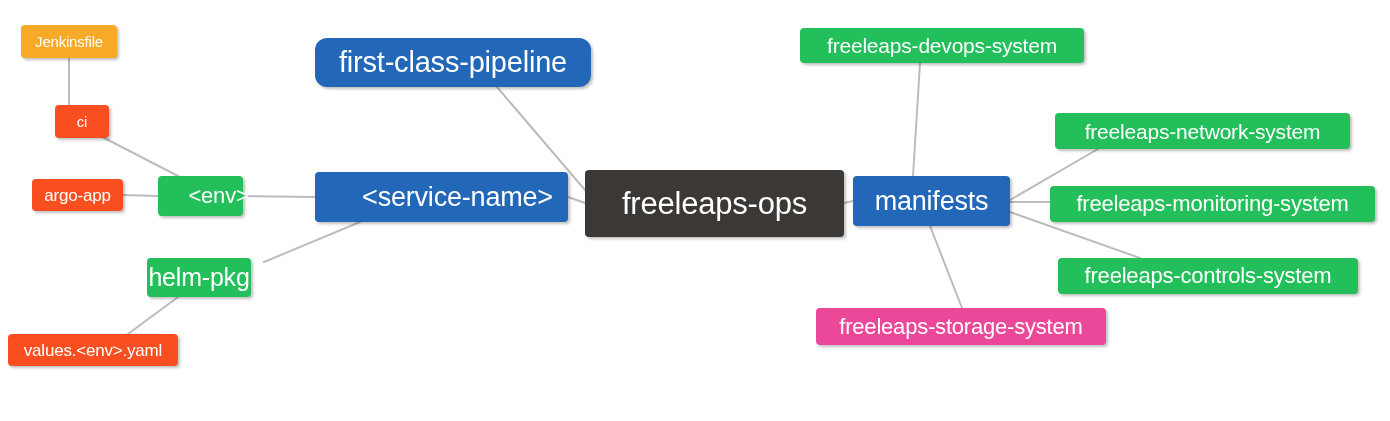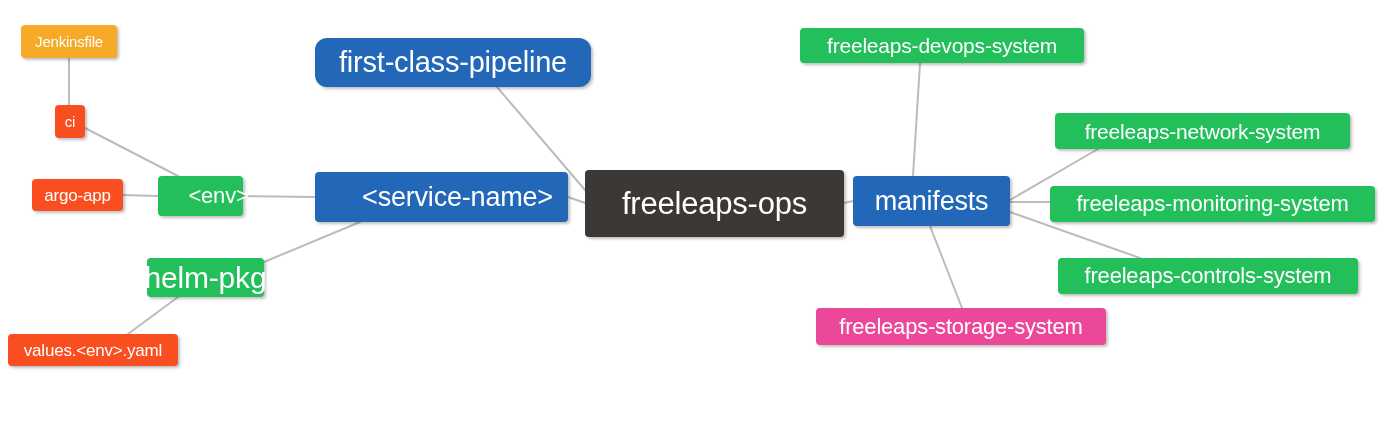--- a/index.html
+++ b/index.html
@@ -57,22 +57,22 @@
       <line x1="1010" y1="202" x2="1050" y2="202" stroke="#bcbcbc" stroke-width="2" stroke-linecap="round"></line>
       <line x1="1010" y1="212" x2="1140" y2="258" stroke="#bcbcbc" stroke-width="2" stroke-linecap="round"></line>
       <line x1="930" y1="226" x2="962" y2="308" stroke="#bcbcbc" stroke-width="2" stroke-linecap="round"></line>
     </svg>
   <div id="node-layer">
       <div class="node" style="left: 585px; top: 170px; width: 259px; height: 67px; background: rgb(60, 56, 53); font-size: 31px;">freeleaps-ops</div>
       <div class="node" style="left: 315px; top: 172px; width: 253px; height: 50px; background: rgb(34, 103, 184); font-size: 27px; padding-left: 32px;">&lt;service-name&gt;</div>
       <div class="node" style="left: 315px; top: 38px; width: 276px; height: 49px; background: rgb(34, 103, 184); font-size: 29px; border-radius: 12px;">first-class-pipeline</div>
       <div class="node" style="left: 853px; top: 176px; width: 157px; height: 50px; background: rgb(34, 103, 184); font-size: 27px;">manifests</div>
       <div class="node" style="left: 158px; top: 176px; width: 85px; height: 40px; background: rgb(34, 191, 91); font-size: 22px; padding-left: 36px;">&lt;env&gt;</div>
-      <div class="node" style="left: 147px; top: 258px; width: 117px; height: 39px; background: rgb(34, 191, 91); font-size: 30px;">helm-pkg</div>
-      <div class="node" style="left: 55px; top: 105px; width: 30px; height: 33px; background: rgb(249, 78, 32); font-size: 15px;">ci</div>
+      <div class="node" style="left: 147px; top: 258px; width: 104px; height: 39px; background: rgb(34, 191, 91); font-size: 25px;">helm-pkg</div>
+      <div class="node" style="left: 55px; top: 105px; width: 54px; height: 33px; background: rgb(249, 78, 32); font-size: 15px;">ci</div>
       <div class="node" style="left: 21px; top: 25px; width: 96px; height: 33px; background: rgb(247, 169, 40); font-size: 15px;">Jenkinsfile</div>
       <div class="node" style="left: 32px; top: 179px; width: 91px; height: 32px; background: rgb(249, 78, 32); font-size: 17px;">argo-app</div>
       <div class="node" style="left: 8px; top: 334px; width: 170px; height: 32px; background: rgb(249, 78, 32); font-size: 17px;">values.&lt;env&gt;.yaml</div>
       <div class="node" style="left: 800px; top: 28px; width: 284px; height: 35px; background: rgb(34, 191, 91); font-size: 21px;">freeleaps-devops-system</div>
       <div class="node" style="left: 1055px; top: 113px; width: 295px; height: 36px; background: rgb(34, 191, 91); font-size: 21px;">freeleaps-network-system</div>
       <div class="node" style="left: 1050px; top: 186px; width: 325px; height: 36px; background: rgb(34, 191, 91); font-size: 22px;">freeleaps-monitoring-system</div>
       <div class="node" style="left: 1058px; top: 258px; width: 300px; height: 36px; background: rgb(34, 191, 91); font-size: 22px;">freeleaps-controls-system</div>
       <div class="node" style="left: 816px; top: 308px; width: 290px; height: 37px; background: #ec4899; font-size: 22px;">freeleaps-storage-system</div>
     </div>
 </div>

